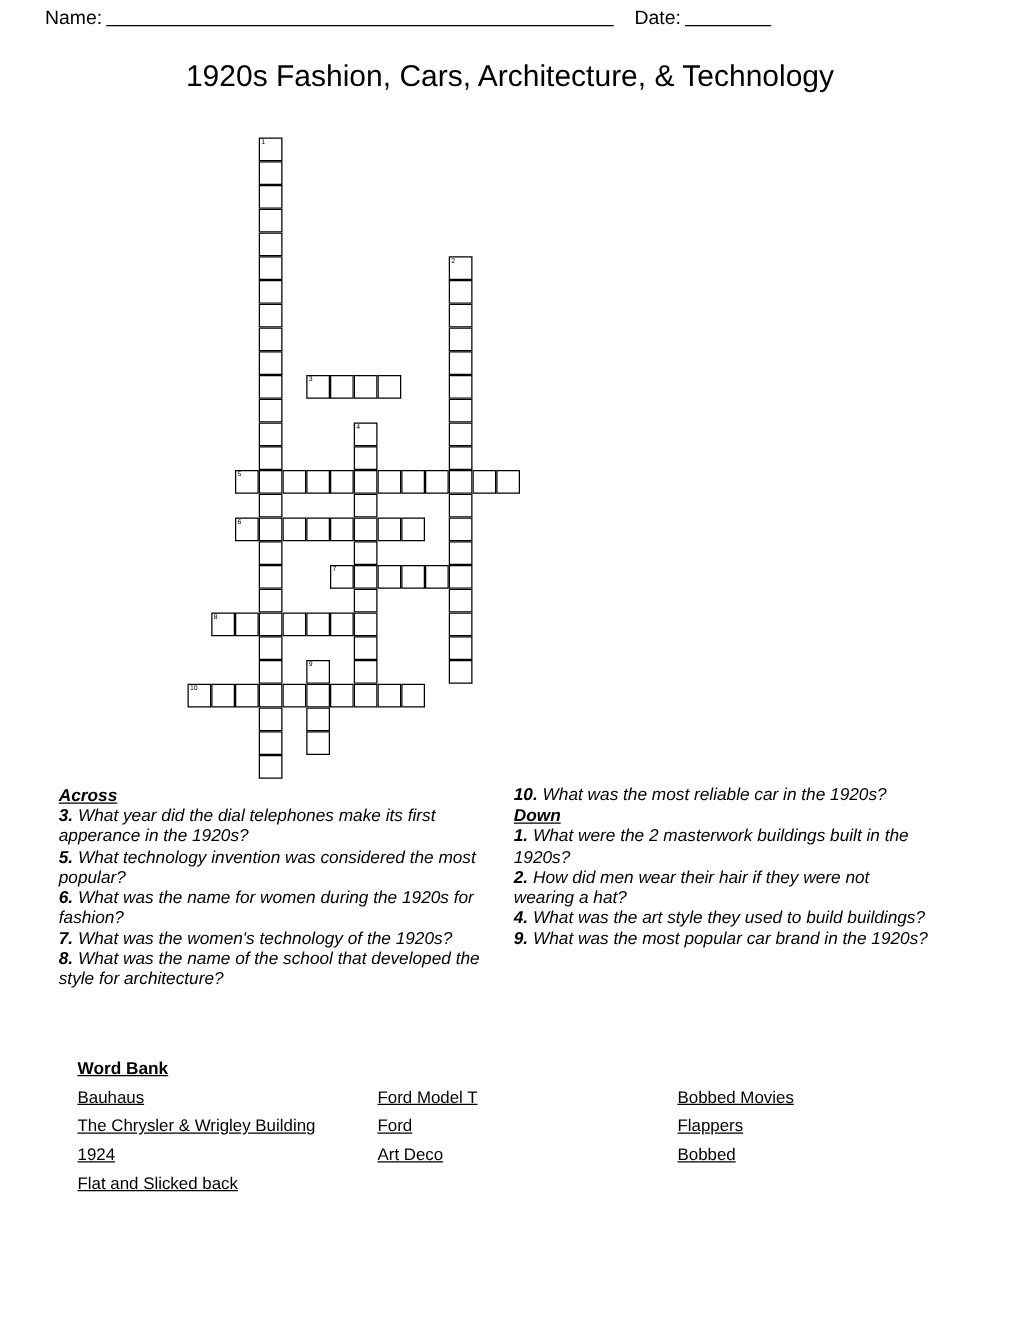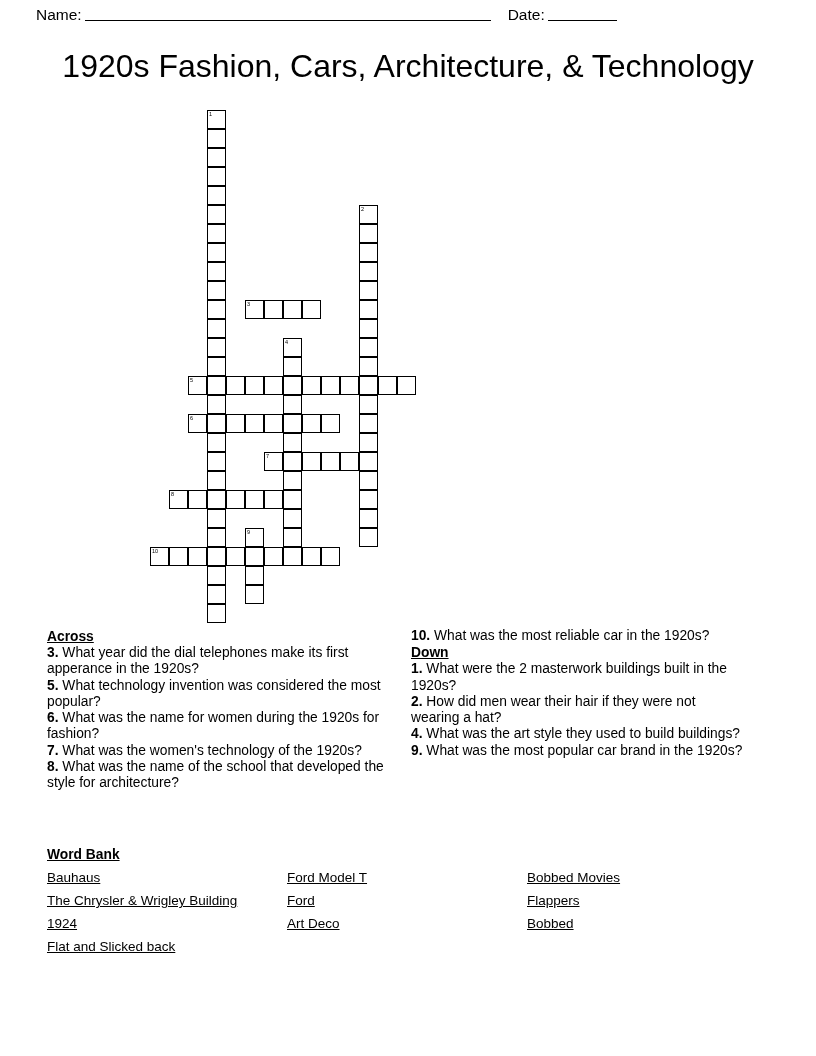--- a/index.html
+++ b/index.html
@@ -39,21 +39,21 @@
   .nd-spacer { width: 17px; }
   .nd-left-pad { width: 36px; }
 
   
   .puzzle-title {
     position: absolute;
     left: 0;
     top: 48px;
     width: 816px;
     text-align: center;
-    font-size: 32px;
+    font-size: 24px;
     font-weight: normal;
     letter-spacing: 0px;
   }
 
   
   #grid-wrap {
     position: absolute;
     left: 150px;
     top: 110px;
     width: 290px;
@@ -77,20 +77,21 @@
     color: #000000;
   }
 
   
   .clues {
     position: absolute;
     top: 628px;
     left: 0;
     width: 816px;
     height: 205px;
+    font-style: italic;
   }
   .clue-col {
     position: absolute;
     top: 0;
     font-size: 13.8px;
     line-height: 16.3px;
   }
   .clue-col-left  { left: 47px;  width: 340px; }
   .clue-col-right { left: 411px; width: 333px; }
 
@@ -105,21 +106,21 @@
     margin: 0;
     padding: 0;
     font-size: 13.8px;
     line-height: 16.3px;
   }
   .clue-num { font-weight: bold; }
 
   
   .wordbank {
     position: absolute;
-    left: 47px;
+    left: 62px;
     top: 846px;
     width: 700px;
   }
   .wb-heading {
     font-weight: bold;
     text-decoration: underline;
     font-size: 13.8px;
     line-height: 18px;
     margin-bottom: 6px;
   }

